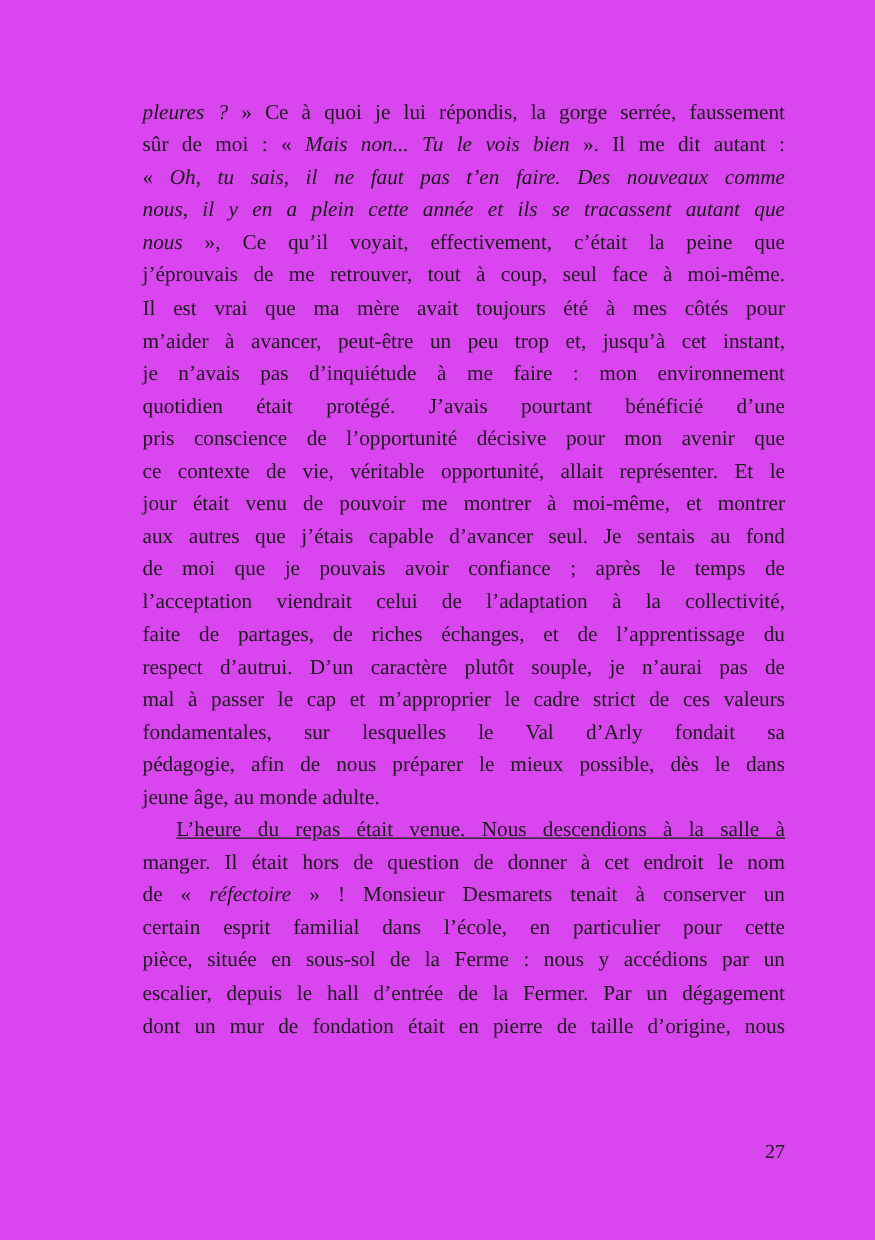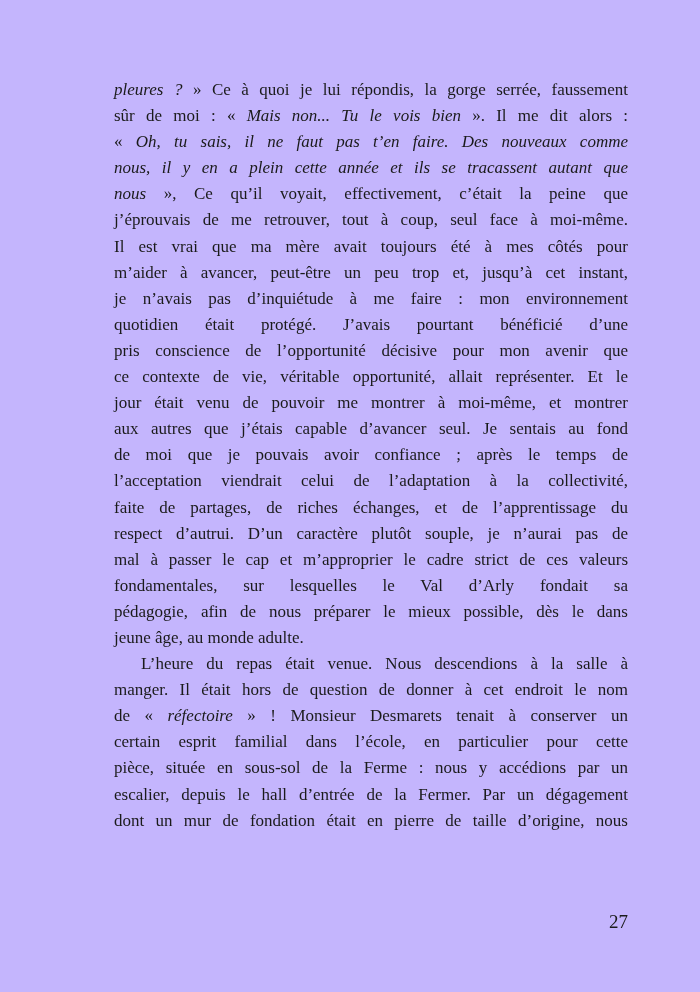--- a/index.html
+++ b/index.html
@@ -1,21 +1,21 @@
 <!DOCTYPE html>
 <html lang="fr"><head>
 <meta charset="utf-8">
 <style>
   html, body { margin: 0; padding: 0; }
   body { background: #ffffff; }
   .page {
     position: relative;
     width: 700px;
     height: 992px;
-    background: #c4b5fd;
+    background: #d946ef;
     overflow: hidden;
     font-family: "Liberation Serif", "DejaVu Serif", serif;
     color: #1b1b1b;
   }
   .text-block {
     position: absolute;
     left: 114px;
     top: 77px;
     width: 514px;
     font-size: 17px;
@@ -28,40 +28,40 @@
     -moz-text-align-last: justify;
     height: 26.1px;
     overflow: visible;
     white-space: normal;
   }
   .line.noj {
     text-align: left;
     text-align-last: left;
     -moz-text-align-last: left;
   }
-  .para.indent .line:first-child { text-indent: 27px; }
+  .para.indent .line:first-child { text-indent: 27px; text-decoration: underline; }
   .line i { font-style: italic; }
   .pagenum {
     position: absolute;
     left: 114px;
     top: 909px;
     width: 514px;
     text-align: right;
-    font-size: 19px;
+    font-size: 16px;
     line-height: 26px;
   }
 </style>
 </head>
 <body>
 
 <div class="page">
   <div class="text-block">
       <div class="para">
         <div class="line"><i>pleures ? </i><span>» Ce à quoi je lui répondis, la gorge serrée, faussement</span></div>
-        <div class="line"><span>sûr de moi : « </span><i>Mais non... Tu le vois bien</i><span> ». Il me dit alors :</span></div>
+        <div class="line"><span>sûr de moi : « </span><i>Mais non... Tu le vois bien</i><span> ». Il me dit autant :</span></div>
         <div class="line"><span>« </span><i>Oh, tu sais, il ne faut pas t’en faire. Des nouveaux comme</i></div>
         <div class="line"><i>nous, il y en a plein cette année et ils se tracassent autant que</i></div>
         <div class="line"><i>nous</i><span> », Ce qu’il voyait, effectivement, c’était la peine que</span></div>
         <div class="line"><span>j’éprouvais de me retrouver, tout à coup, seul face à moi-même.</span></div>
         <div class="line"><span>Il est vrai que ma mère avait toujours été à mes côtés pour</span></div>
         <div class="line"><span>m’aider à avancer, peut-être un peu trop et, jusqu’à cet instant,</span></div>
         <div class="line"><span>je n’avais pas d’inquiétude à me faire : mon environnement</span></div>
         <div class="line"><span>quotidien était protégé. J’avais pourtant bénéficié d’une</span></div>
         <div class="line"><span>pris conscience de l’opportunité décisive pour mon avenir que</span></div>
         <div class="line"><span>ce contexte de vie, véritable opportunité, allait représenter. Et le</span></div>

